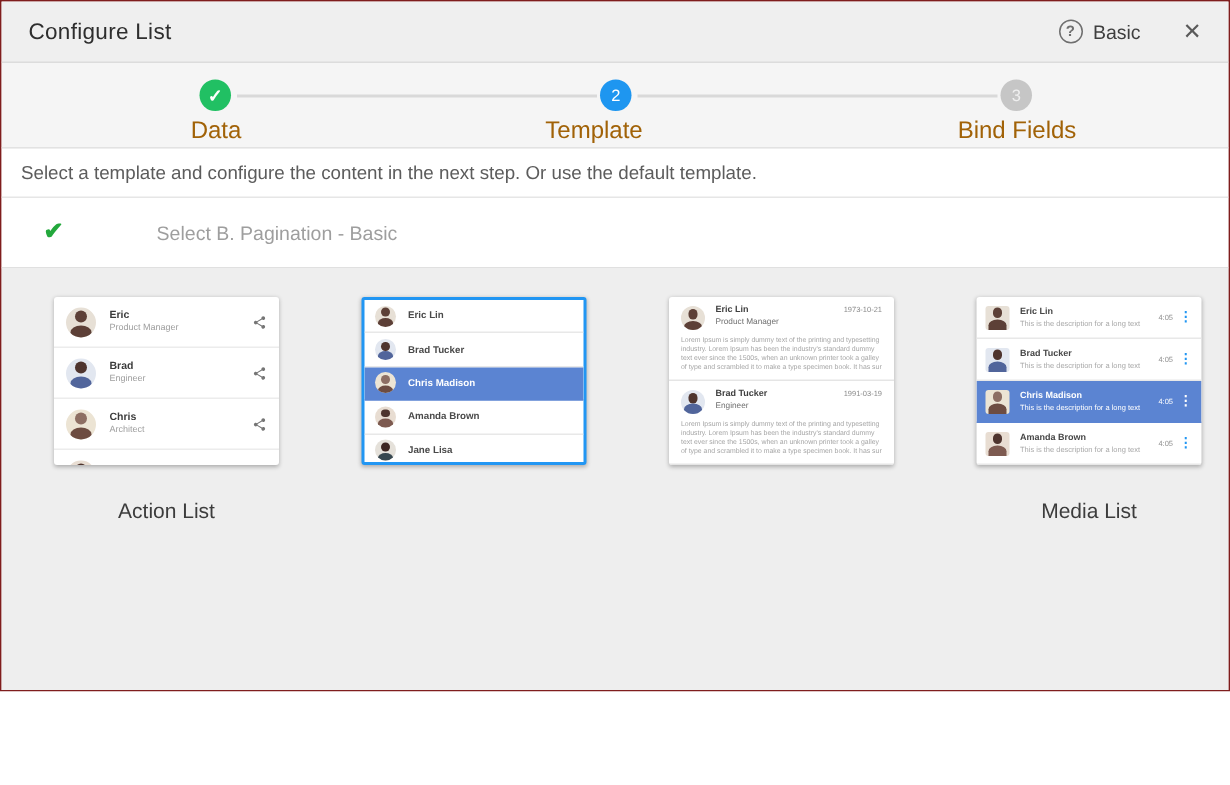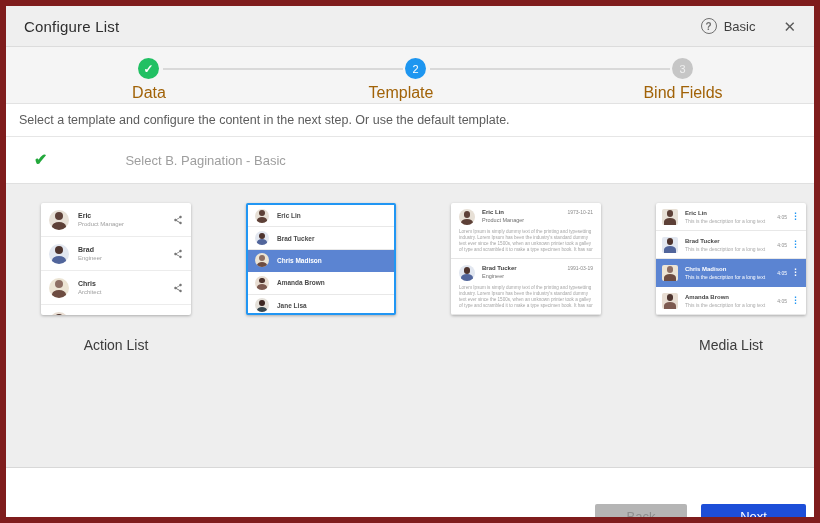--- a/index.html
+++ b/index.html
@@ -1,18 +1,18 @@
 <!DOCTYPE html>
 <html><head>
 <meta charset="utf-8">
 <style>
   * { margin:0; padding:0; box-sizing:border-box; }
   html,body { background:#fff; }
   body { font-family:"Liberation Sans", sans-serif; color:#333; }
-  .dialog { width:820px; height:523px; border:6px solid #7f1d1d; background:#fff; overflow:hidden; position:relative; }
+  .dialog { width:820px; height:461px; border:1px solid #7f1d1d; background:#fff; overflow:hidden; position:relative; }
 
   
   .hdr { height:41px; background:#efefef; border-bottom:1px solid #dcdcdc; display:flex; align-items:center; padding:0 18px; }
   .hdr-title { font-size:15px; font-weight:500; color:#2e2e2e; letter-spacing:.2px; }
   .hdr-right { margin-left:auto; display:flex; align-items:center; gap:10px; }
   .help-btn { display:flex; align-items:center; gap:7px; cursor:pointer; }
   .qmark { width:16px; height:16px; border:1.4px solid #6f6f6f; border-radius:50%; color:#6f6f6f; font-size:10px; font-weight:700; display:flex; align-items:center; justify-content:center; }
   .help-txt { font-size:13px; color:#3f3f3f; }
   .close-x { font-size:15px; color:#5a5a5a; margin-left:18px; cursor:pointer; line-height:1; }
 
@@ -28,21 +28,21 @@
   .step-label { position:absolute; top:37px; font-size:16px; color:#a16207; transform:translateX(-50%); white-space:nowrap; }
   .sl-1 { left:143px; } .sl-2 { left:395px; } .sl-3 { left:677px; }
 
   
   .instr { height:33px; background:#fff; border-bottom:1px solid #e6e6e6; display:flex; align-items:center; padding:0 13px; font-size:12.5px; color:#5c5c5c; }
 
   
   .selrow { height:47px; background:#fff; border-bottom:1px solid #e0e0e0; display:flex; align-items:center; padding:0 18px; }
   .sel-a { font-size:13px; font-weight:700; color:#2e2e2e; }
   .sel-check { color:#23a83c; font-size:16px; font-weight:700; margin-left:10px; line-height:1; }
-  .sel-b { font-size:13px; color:#9e9e9e; margin-left:78px; }
+  .sel-b { font-size:13px; color:#9e9e9e; margin-left:62px; }
 
   
   .cards-zone { height:284px; background:#eeeeee; border-bottom:1px solid #d8d8d8; padding:19px 0 0 35px; display:flex; gap:55px; }
   .card-wrap { width:150px; }
   .card { width:150px; height:112px; background:#fff; border-radius:2px; box-shadow:0 1px 3px rgba(0,0,0,.28); overflow:hidden; cursor:pointer; }
   .card.selected { border:2px solid #2196f3; }
   .card-label { text-align:center; margin-top:22px; font-size:14px; color:#3c3c3c; }
 
   
   .avatar { position:relative; overflow:hidden; background:#e3dacd; flex:none; }

